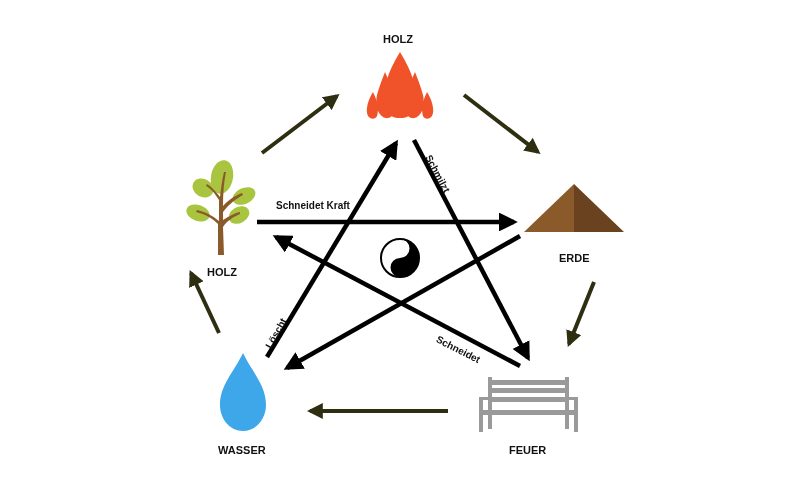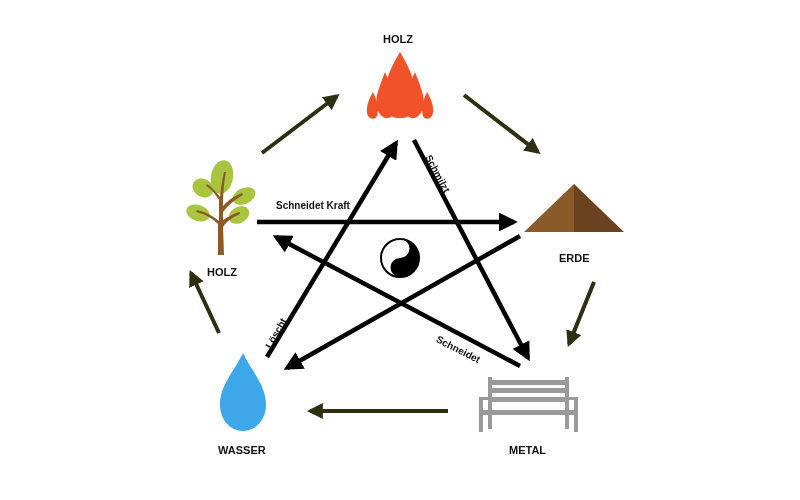--- a/index.html
+++ b/index.html
@@ -80,19 +80,19 @@
   </g>
 
   <g>
     <path d="M243,353 C252,372 266,385 266,405 C266,419 256,431 243,431 C230,431 220,419 220,405 C220,385 234,372 243,353 z" fill="#3ea7ea"></path>
   </g>
 </svg>
 
 <div class="lbl" style="left:383px; top:33px;">HOLZ</div>
 <div class="lbl" style="left:207px; top:266px;">HOLZ</div>
 <div class="lbl" style="left:559px; top:252px;">ERDE</div>
-<div class="lbl" style="left:509px; top:444px;">METAL</div>
+<div class="lbl" style="left:509px; top:444px;">FEUER</div>
 <div class="lbl" style="left:218px; top:444px;text-align:center;">WASSER</div>
 
 <div class="rel" style="left:276px; top:200px;">Schneidet Kraft</div>
 <div class="rel" style="left:428px; top:150px; transform:rotate(62deg);">Schmilzt</div>
 <div class="rel" style="left:437px; top:333px; transform:rotate(27deg);">Schneidet</div>
 <div class="rel" style="left:268px; top:342px; transform:rotate(-61deg);">Löscht</div>
 
 </body></html>

